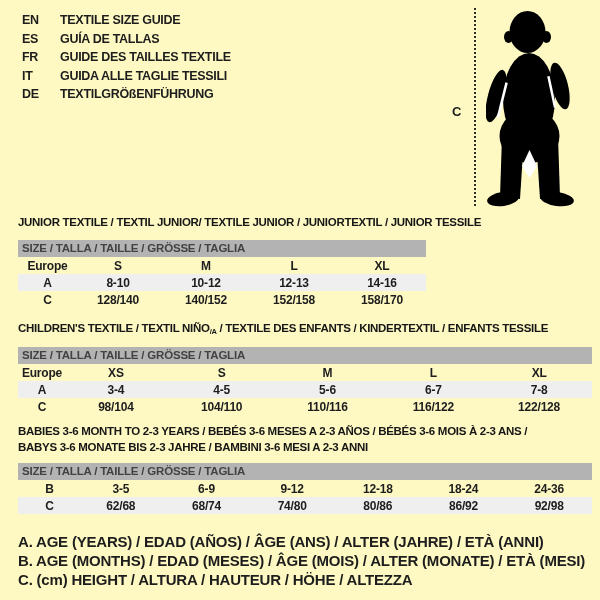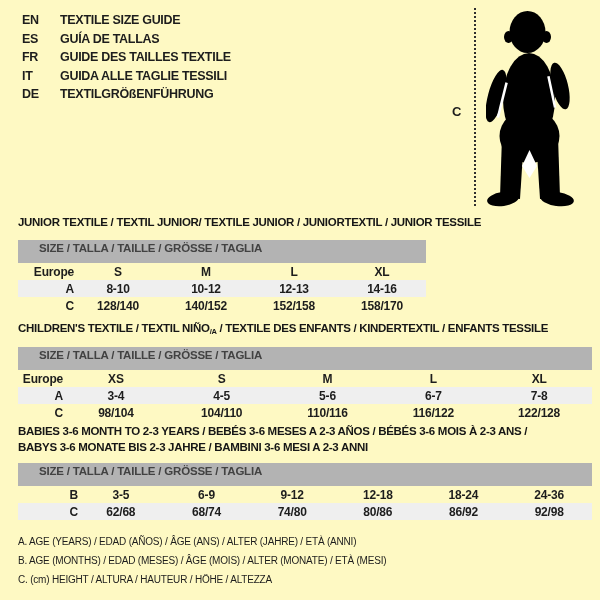--- a/index.html
+++ b/index.html
@@ -18,30 +18,30 @@
   .baby-svg { position:absolute; left:486px; top:6px; }
 
   
   .sec { position:absolute; left:18px; font-size:11.5px; font-weight:bold; letter-spacing:-0.3px; white-space:nowrap; color:#161616; }
   .sec .sub { font-size:7.5px; vertical-align:-2px; }
   .sec.two-line { line-height:15.5px; }
 
   
   .tbl { position:absolute; left:18px; }
   .tbl-bar { background:#b3b3b3; color:#424242; font-size:11.5px; font-weight:bold;
-             height:23px; line-height:17px; padding-left:21px; letter-spacing:-0.2px; }
+             height:17px; line-height:17px; padding-left:4px; letter-spacing:-0.2px; }
   table { border-collapse:collapse; table-layout:fixed; width:100%; }
   td { font-weight:bold; font-size:12px; color:#1d1d1d; text-align:center; height:17px;
        padding:0; letter-spacing:-0.2px; white-space:nowrap; overflow:hidden; }
-  td.lbl { text-align:right; padding-left:3px; }
+  td.lbl { text-align:center; padding-left:3px; }
   tr.shaded td { background:#efefef; }
 
   
   .legend { position:absolute; left:18px; top:532px; }
-  .legend-line { font-size:10px; font-weight:normal; line-height:19px; letter-spacing:-0.2px; white-space:nowrap; }
+  .legend-line { font-size:15px; font-weight:bold; line-height:19px; letter-spacing:-0.2px; white-space:nowrap; }
 </style>
 </head>
 <body>
 
 <div class="canvas">
 
   <div class="lang-list">
     <div class="lang-row">
       <span class="lang-code">EN</span>
       <span class="lang-title">TEXTILE SIZE GUIDE</span>

